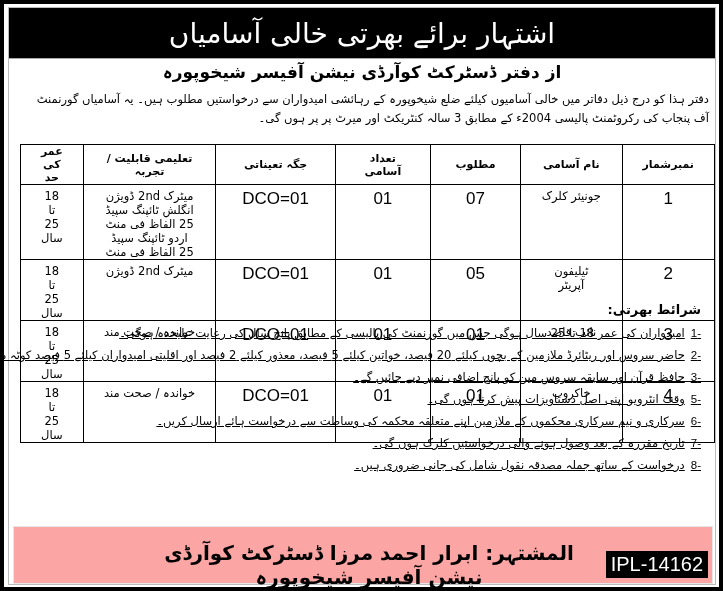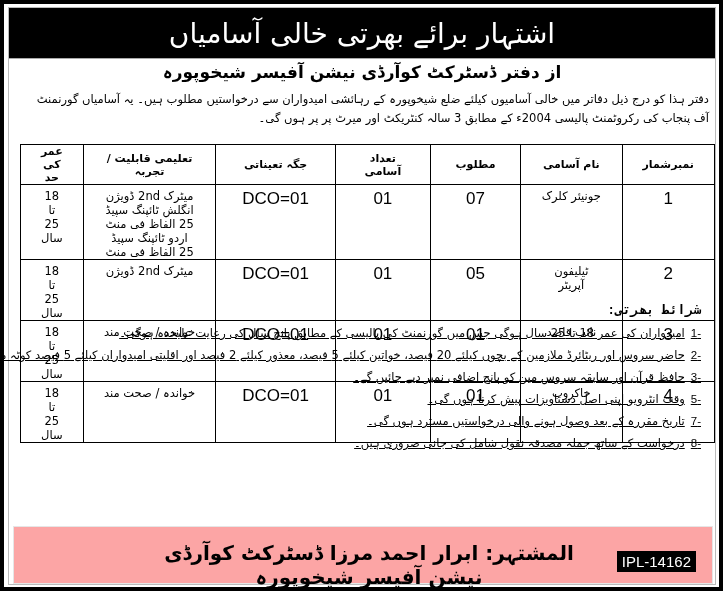--- a/index.html
+++ b/index.html
@@ -36,39 +36,39 @@
   table.posts th, table.posts td {
     border: 1px solid #000; text-align: center; padding: 0 20px; color: #000;
   }
   table.posts th { height: 24px; font-weight: bold; font-size: 11px; }
   table.posts td.num { font-family: "Liberation Sans", sans-serif; font-size: 17px; }
   table.posts td.name { text-align: center; }
   table.posts td { vertical-align: top; padding-top: 4px; }
   tr.r1 td { height: 43px; }
   tr.rn td { height: 19px; }
   .cond-head {
-    position: absolute; right: 14px; top: 294px; direction: rtl; font-size: 13px; font-weight: bold; font-family: Liberation Mono, monospace;
+    position: absolute; right: 14px; top: 294px; direction: rtl; font-size: 13px; font-weight: bold;
   }
   ol.conds {
     position: absolute; right: 14px; top: 314px; width: 680px; margin: 0; padding: 0;
     list-style: none; direction: rtl; text-align: right; font-size: 11.5px; text-decoration: underline;
   }
   ol.conds li { height: 22px; line-height: 22px; white-space: nowrap; }
   ol.conds li .n { font-family: "Liberation Sans", sans-serif; margin-left: 6px; }
   .footer-band {
     position: absolute; left: 4px; top: 518px; width: 698px; height: 56px;
     background: #fca5a5; border: 1px solid #e6e6e6;
   }
   .advertiser {
     position: absolute; left: 120px; top: 14px; width: 470px; text-align: center; direction: rtl;
     font-size: 20px; font-weight: bold; color: #000;
   }
   .ipl {
-    position: absolute; right: 16px; top: 24px; background: #000; color: #fff;
-    font-family: "Liberation Sans", sans-serif; font-size: 15px; padding: 2px 5px;
+    position: absolute; right: 4px; top: 24px; background: #000; color: #fff;
+    font-family: "Liberation Sans", sans-serif; font-size: 20px; padding: 2px 5px;
   }
 </style>
 </head>
 <body>
 
 <div class="page">
   <div class="frame">
 
     <div class="title-band">
       <span>اشتہار برائے بھرتی خالی آسامیاں</span>
@@ -130,21 +130,22 @@
       </tbody>
     </table>
 
     <div class="cond-head">شرائط بھرتی:</div>
 
     <ol class="conds">
       <li><span class="n">-1</span><span>امیدواران کی عمر 18 تا 25 سال ہوگی جس میں گورنمنٹ کی پالیسی کے مطابق پانچ سال کی رعایت علیحدہ ہوگی۔</span></li>
       <li><span class="n">-2</span><span>حاضر سروس اور ریٹائرڈ ملازمین کے بچوں کیلئے 20 فیصد، خواتین کیلئے 5 فیصد، معذور کیلئے 2 فیصد اور اقلیتی امیدواران کیلئے 5 فیصد کوٹہ مطابق قواعد مختص ہوگا۔</span></li>
       <li><span class="n">-3</span><span>حافظ قرآن اور سابقہ سروس مین کو پانچ اضافی نمبر دیے جائیں گے۔</span></li>
       <li><span class="n">-5</span><span>وقت انٹرویو اپنی اصل دستاویزات پیش کرنا ہوں گی۔</span></li>
-      <li><span class="n">-7</span><span>تاریخ مقررہ کے بعد وصول ہونے والی درخواستیں مسترد ہوں گی۔</span></li>
+      <li><span class="n">-6</span><span>سرکاری و نیم سرکاری محکموں کے ملازمین اپنے متعلقہ محکمہ کی وساطت سے درخواست ہائے ارسال کریں۔</span></li>
+      <li><span class="n">-7</span><span>تاریخ مقررہ کے بعد وصول ہونے والی درخواستیں کلرک ہوں گی۔</span></li>
       <li><span class="n">-8</span><span>درخواست کے ساتھ جملہ مصدقہ نقول شامل کی جانی ضروری ہیں۔</span></li>
     </ol>
 
     <div class="footer-band">
       <div class="advertiser">المشتہر: ابرار احمد مرزا ڈسٹرکٹ کوآرڈی نیشن آفیسر شیخوپورہ</div>
       <div class="ipl">IPL-14162</div>
     </div>
 
   </div>
 </div>

